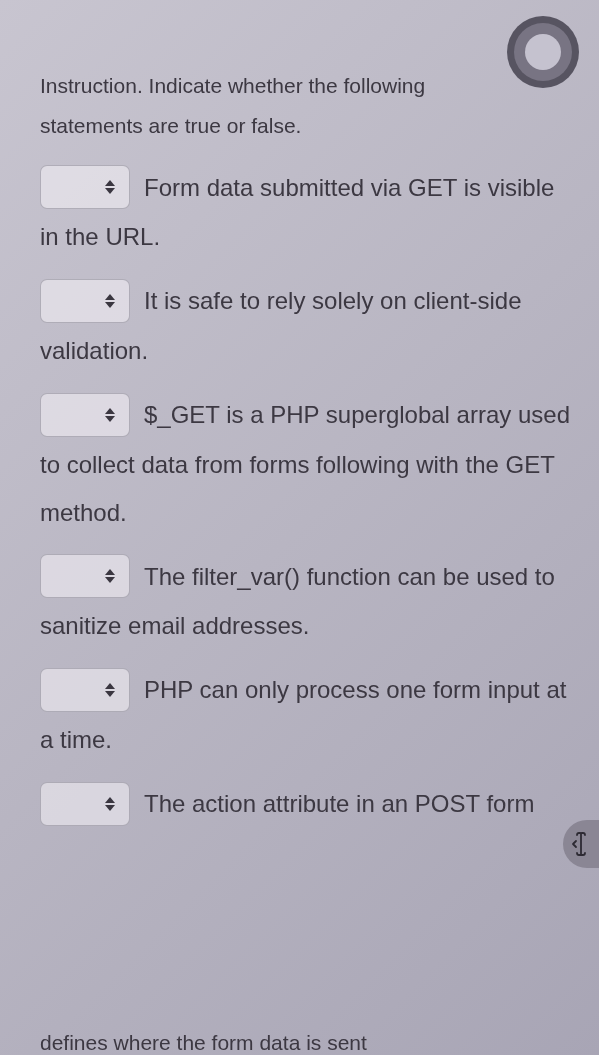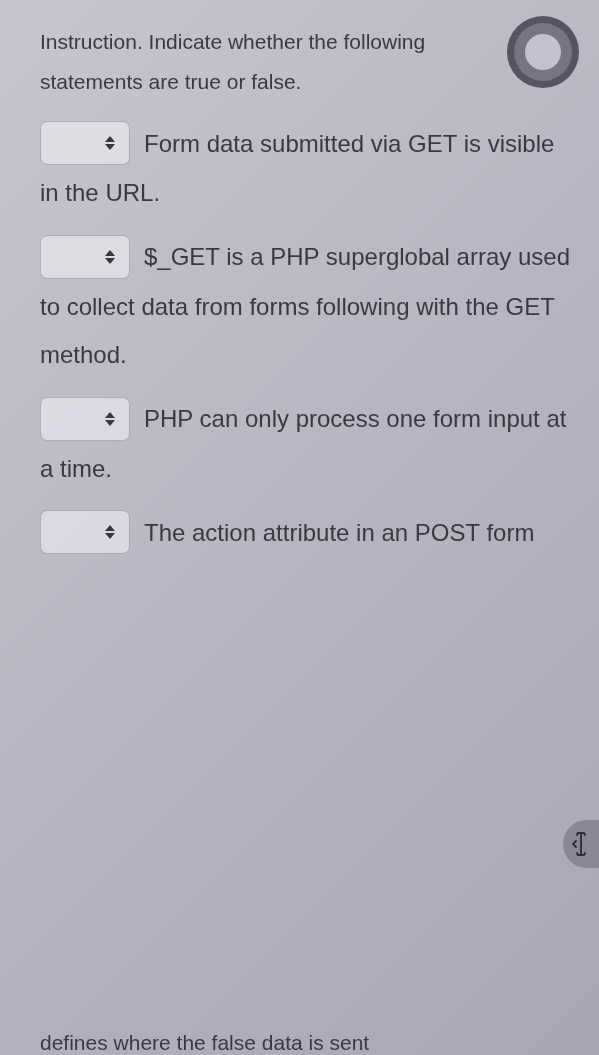--- a/index.html
+++ b/index.html
@@ -12,20 +12,21 @@
     overflow: hidden;
     position: relative;
     padding: 22px 28px 0 40px;
   }
   .instruction {
     font-size: 21px;
     line-height: 1.9;
     margin-bottom: 18px;
     color: #3c3842;
     padding-right: 80px;
+    margin-top: 44px;
   }
   .questions {
     display: flex;
     flex-direction: column;
     gap: 0;
   }
   .question-item {
     font-size: 24px;
     line-height: 2.0;
     color: #3c3842;
@@ -131,30 +132,46 @@
   <div class="question-item">
     <span class="selector-box">
       <span class="stepper-icon">
         <span class="tri-up"></span>
           <span class="tri-down"></span>
       </span>
     </span><span>Form data submitted via GET is visible in the URL.</span>
   </div>
 
 
+  <div class="question-item">
+    <span class="selector-box">
+      <span class="stepper-icon">
+        <span class="tri-up"></span>
+          <span class="tri-down"></span>
+      </span>
+    </span><span>It is safe to rely solely on client-side validation.</span>
+  </div>
 
   <div class="question-item">
     <span class="selector-box">
       <span class="stepper-icon">
         <span class="tri-up"></span>
           <span class="tri-down"></span>
       </span>
     </span><span>$_GET is a PHP superglobal array used to collect data from forms following with the GET method.</span>
   </div>
 
+  <div class="question-item">
+    <span class="selector-box">
+      <span class="stepper-icon">
+        <span class="tri-up"></span>
+          <span class="tri-down"></span>
+      </span>
+    </span><span>The filter_var() function can be used to sanitize email addresses.</span>
+  </div>
 
 
   <div class="question-item">
     <span class="selector-box">
       <span class="stepper-icon">
         <span class="tri-up"></span>
           <span class="tri-down"></span>
       </span>
     </span><span>PHP can only process one form input at a time.</span>
   </div>
@@ -170,13 +187,13 @@
 
 </div>
 
 <div class="cursor-badge">
   <svg viewBox="0 0 20 24">
     <path d="M6 3 Q6 1 8 1 L9 1 M11 1 L12 1 Q14 1 14 3 M10 1 L10 23 M6 21 Q6 23 8 23 L9 23 M11 23 L12 23 Q14 23 14 21" stroke="#2d2a33" stroke-width="1.8" fill="none" stroke-linecap="round"></path>
     <path d="M2 12 L5 9 M2 12 L5 15" stroke="#2d2a33" stroke-width="1.8" fill="none" stroke-linecap="round"></path>
   </svg>
 </div>
 
-<div class="cutoff">defines where the false data is sent</div>
+<div class="cutoff">defines where the form data is sent</div>
 
 </body></html>

